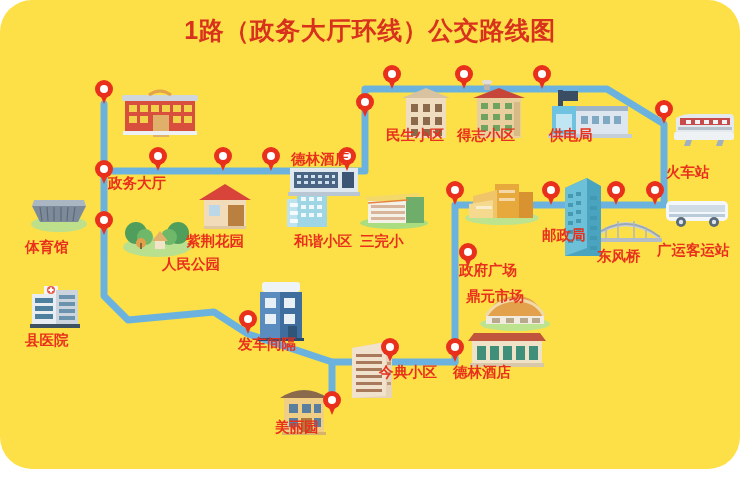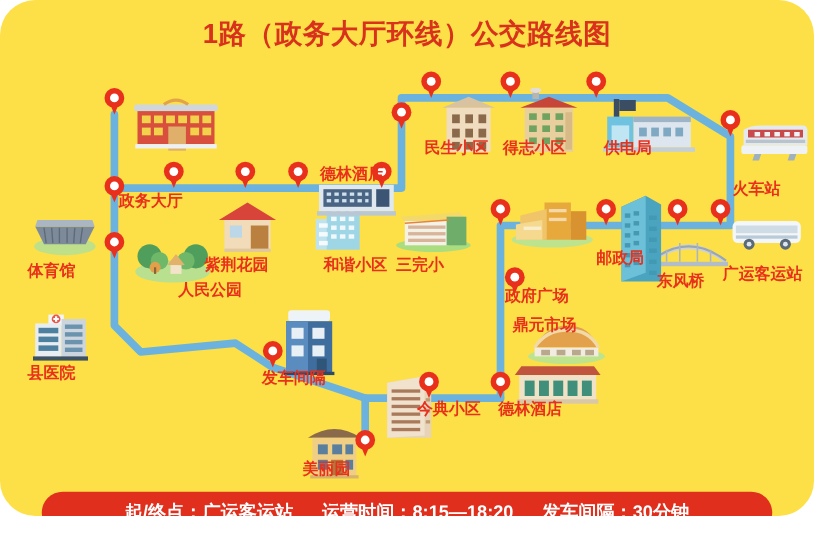--- a/index.html
+++ b/index.html
@@ -692,21 +692,14 @@
     <div class="label" style="left:542px; top:176px;">邮政局</div>
     <div class="label" style="left:459px; top:176px;margin-top:35px;">政府广场</div>
     <div class="label" style="left:466px; top:237px;">鼎元市场</div>
     <div class="label" style="left:453px; top:313px;">德林酒店</div>
     <div class="label" style="left:379px; top:313px;">今典小区</div>
     <div class="label" style="left:238px; top:285px;">发车间隔</div>
     <div class="label" style="left:275px; top:368px;">美丽园</div>
 
   </div>
 
-  <div id="footer">
-    <div id="footer-inner">
-      <span>起/终点：广运客运站</span>
-      <span>运营时间：8:15—18:20</span>
-      <span>发车间隔：30分钟</span>
-    </div>
-  </div>
 
 </div>
 
 </body></html>

